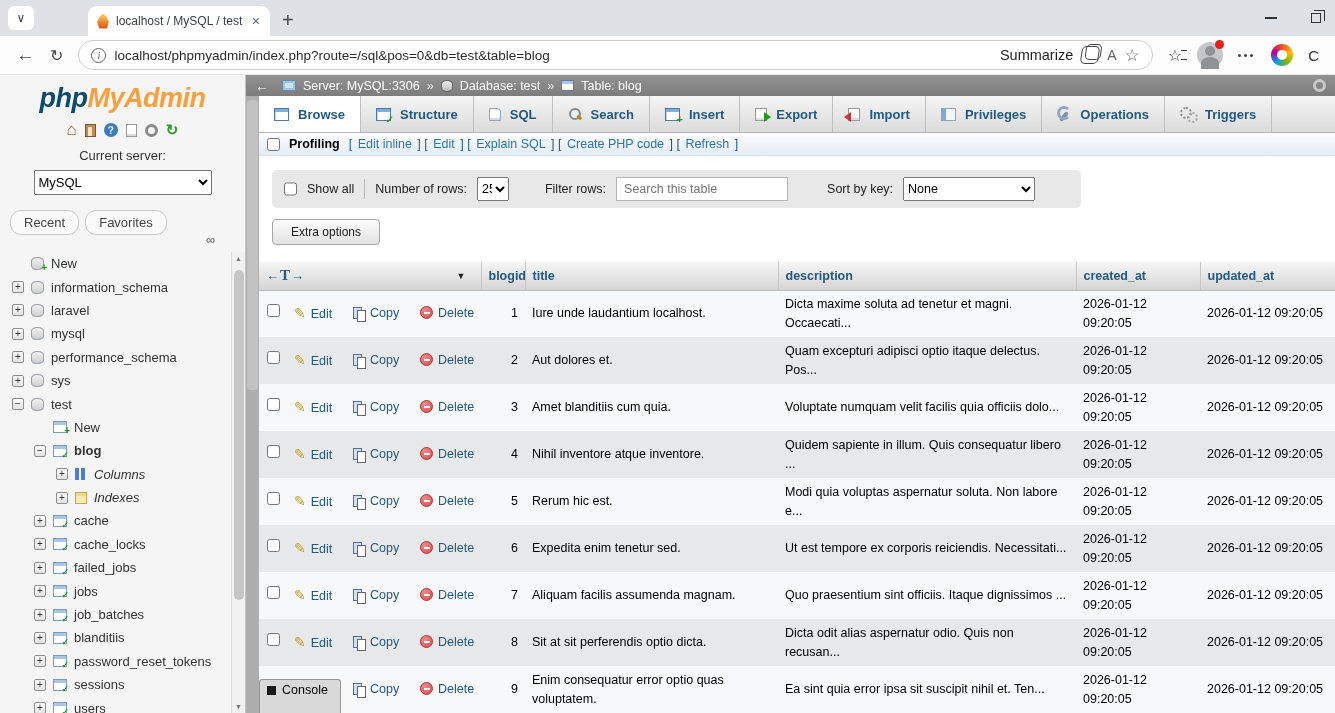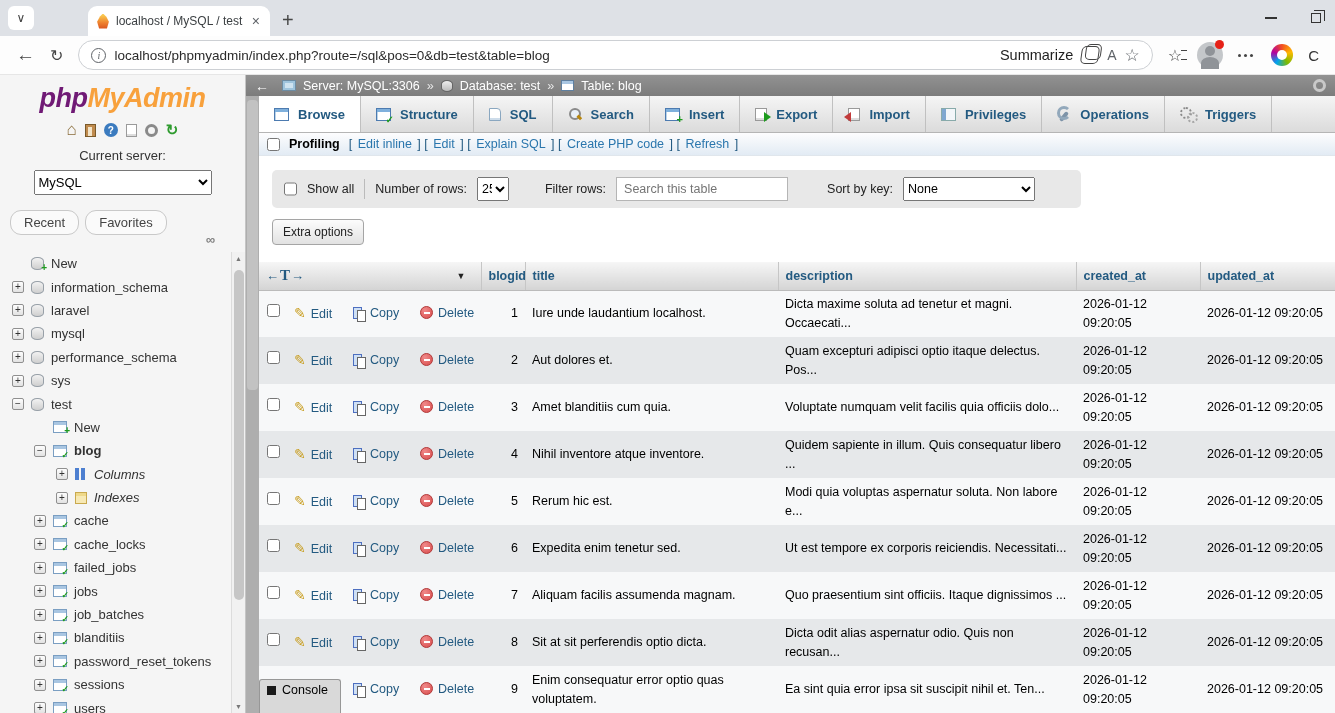--- a/index.html
+++ b/index.html
@@ -39,21 +39,21 @@
   .dots{width:18px;height:4px;position:relative}
   .dots::before{content:"";position:absolute;top:1px;left:0;width:3px;height:3px;border-radius:50%;background:#444;box-shadow:6px 0 0 #444,12px 0 0 #444}
   .copilot{width:22px;height:22px;border-radius:50%;background:conic-gradient(#f25022,#ffb900,#7fba00,#00a4ef,#b4009e,#f25022);position:relative;flex:0 0 auto}
   .copilot::after{content:"";position:absolute;left:6px;top:6px;width:10px;height:10px;border-radius:50%;background:#fff}
   .cop-text{font-size:15px;color:#333}
 
   
   .app{display:flex;height:638px}
   .sidebar{width:246px;flex:0 0 auto;background:#f5f5f5;border-right:1px solid #c5c5c5;position:relative;overflow:hidden}
   .logo{text-align:center;margin-top:8px;font-style:italic;font-weight:bold;font-size:27px;letter-spacing:-.5px}
-  .logo .lp{color:#701a75}.logo .lm{color:#f8a13c}
+  .logo .lp{color:#0c4a6e}.logo .lm{color:#f8a13c}
   .s-icons{display:flex;justify-content:center;align-items:center;gap:8px;margin-top:7px;height:18px}
   .s-home{font-size:17px;color:#8a6d3b;line-height:14px}
   .s-exit{width:11px;height:13px;background:#c08b4e;border:1px solid #7a5a2a;position:relative}
   .s-exit::after{content:"";position:absolute;left:2px;top:2px;width:4px;height:9px;background:#f3e4c8}
   .s-help{width:14px;height:14px;border-radius:50%;background:#3b7bbf;color:#fff;font-size:10px;font-weight:bold;display:flex;align-items:center;justify-content:center}
   .s-doc{width:11px;height:13px;background:#fff;border:1px solid #9a9a9a;box-shadow:inset 0 -2px 0 #ddd}
   .s-gear{width:13px;height:13px;border-radius:50%;border:3.5px solid #8a8a8a;background:#f5f5f5}
   .s-refresh{font-size:15px;color:#2f9b2f;font-weight:bold;line-height:14px}
   .cs-label{text-align:center;font-size:13px;color:#333;margin-top:9px}
   .server-select{display:block;margin:7px auto 0;width:178px;height:25px;font-size:13px;font-family:"Liberation Sans",sans-serif}
@@ -120,21 +120,21 @@
   .plink{color:#2a76ad;text-decoration:none;cursor:pointer;margin:0 2px}
 
   .controls{margin:14px 0 0 13px;width:809px;height:38px;background:#e8e8e8;border-radius:5px;display:flex;align-items:center;gap:10px;padding:0 12px;font-size:12.5px;color:#222}
   .vsep{width:1px;height:20px;background:#bbb}
   .controls select,.controls input{font-size:12.5px;font-family:"Liberation Sans",sans-serif;height:24px}
   .rows-select{width:32px}
   .filter-input{width:172px;border:1px solid #b5b5b5;padding:0 7px}
   .sort-select{width:132px}
   .ctl-label{color:#222}
 
-  .extra-btn{margin:11px 0 0 13px;font-size:12px;padding:5px 10px;border:1px solid #a5a5a5;border-radius:4px;background:linear-gradient(#fcfcfc,#e2e2e2);color:#222;cursor:pointer;font-family:"Liberation Sans",sans-serif}
+  .extra-btn{margin:11px 0 0 13px;font-size:12px;padding:5px 18px;border:1px solid #a5a5a5;border-radius:4px;background:linear-gradient(#fcfcfc,#e2e2e2);color:#222;cursor:pointer;font-family:"Liberation Sans",sans-serif}
 
   .data-table{margin-top:17px;border-collapse:collapse;table-layout:fixed;width:1076px;font-size:12.5px}
   .data-table th{background:linear-gradient(#f6f6f6,#d4d4d4);color:#235a81;text-align:left;font-weight:bold;height:28px;padding:0 7px;border-right:1px solid #c6c6c6;border-bottom:1px solid #bbb;cursor:pointer}
   .th-opts{color:#4f5ba6}
   .th-opts .opt-wrap{display:flex;align-items:center}
   .th-opts .tglyph{font-size:15px;margin:0 1px;font-family:"Liberation Serif",serif}
   .th-opts .arr{font-size:13px}
   .th-opts .sort-tri{margin-left:auto;margin-right:8px;font-size:9px;color:#222}
   .data-row{height:47px}
   .data-row:nth-child(odd){background:#f7f8f9}

